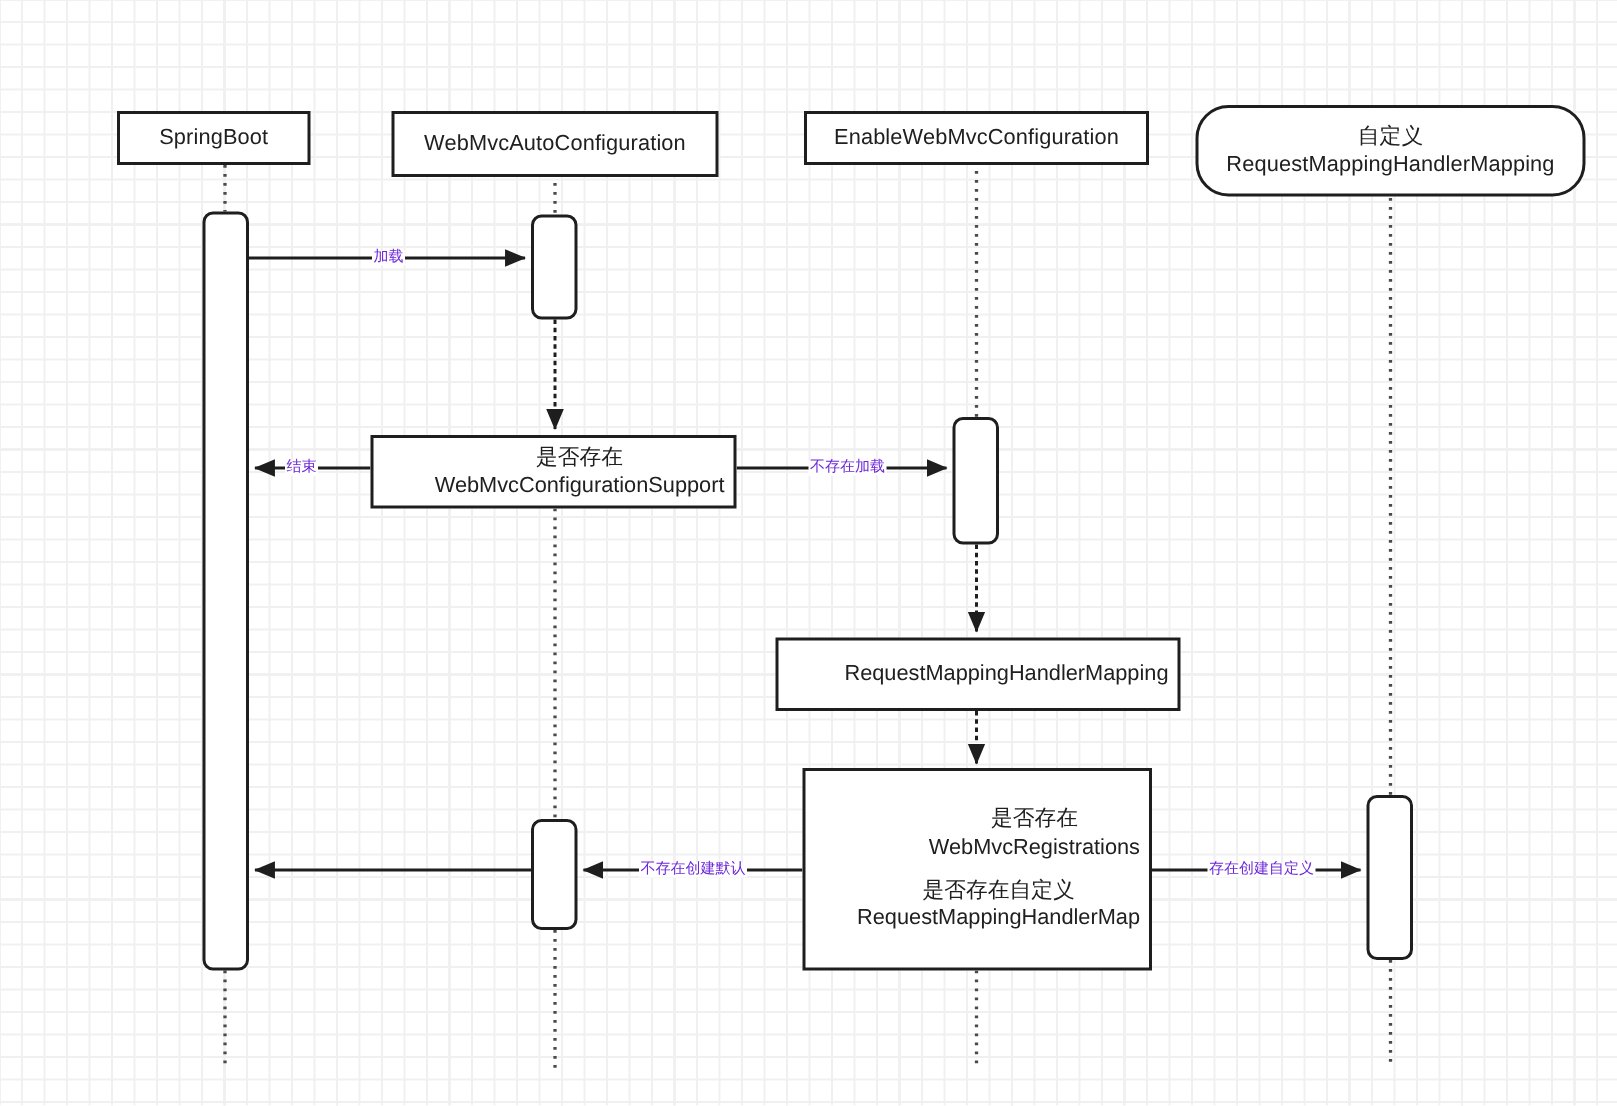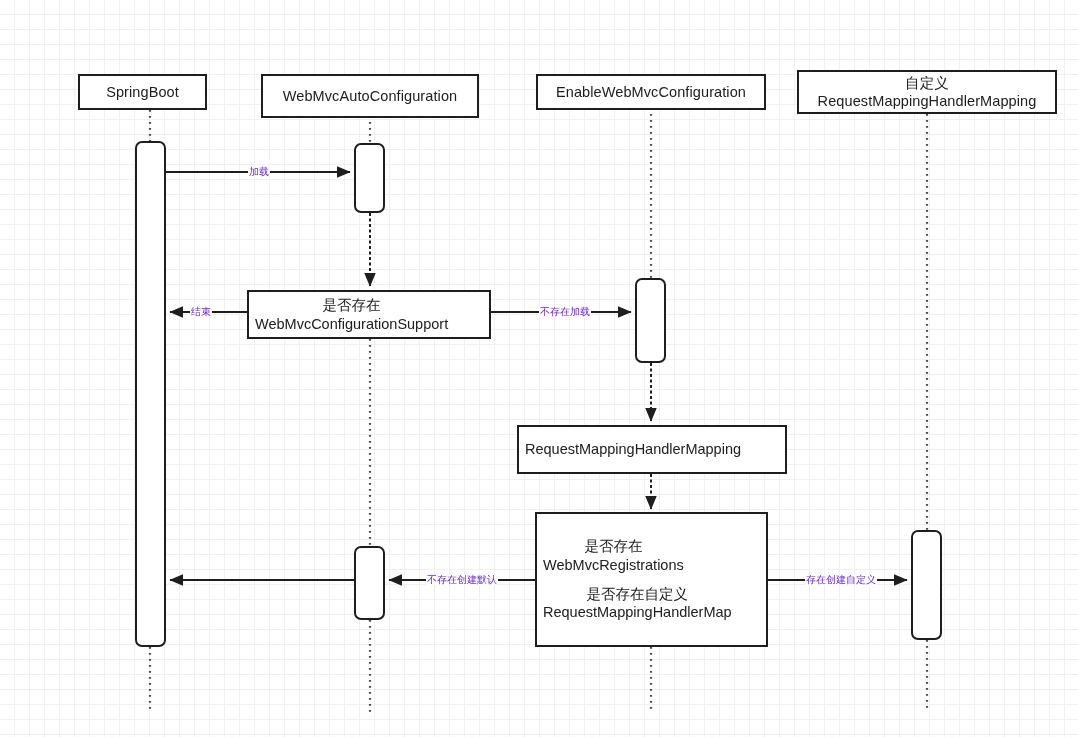--- a/index.html
+++ b/index.html
@@ -57,21 +57,21 @@
     border-radius: 7px;
     background: #ffffff;
   }
   .note-box {
     position: absolute;
     box-sizing: border-box;
     border: 2px solid #1e1e1e;
     background: #ffffff;
     display: flex;
     flex-direction: column;
-    align-items: flex-start;
+    align-items: flex-end;
     justify-content: center;
     text-align: center;
     font-size: 14.5px;
     line-height: 1.3;
     color: #202020;
     padding: 12px 6px;
   }
   .note-box .seg + .seg {
     margin-top: 10px;
   }
@@ -152,21 +152,21 @@
   </div>
 
   <div class="lifeline-head" style="left:261px; top:74px; width:218px; height:44px;">
     <span>WebMvcAutoConfiguration</span>
   </div>
 
   <div class="lifeline-head" style="left:536px; top:74px; width:230px; height:36px;">
     <span>EnableWebMvcConfiguration</span>
   </div>
 
-  <div class="lifeline-head" style="left:797px; top:70px; width:260px; height:44px; flex-direction:column;">
+  <div class="lifeline-head" style="left:797px; top:70px; width:260px; height:61px; flex-direction:column;border-radius:22px;">
     <span>自定义</span>
     <span>RequestMappingHandlerMapping</span>
   </div>
 
   <div class="activation" style="left:135px; top:141px; width:31px; height:506px;"></div>
   <div class="activation" style="left:354px; top:143px; width:31px; height:70px;"></div>
   <div class="activation" style="left:354px; top:546px; width:31px; height:74px;"></div>
   <div class="activation" style="left:635px; top:278px; width:31px; height:85px;"></div>
   <div class="activation" style="left:911px; top:530px; width:31px; height:110px;"></div>
 

